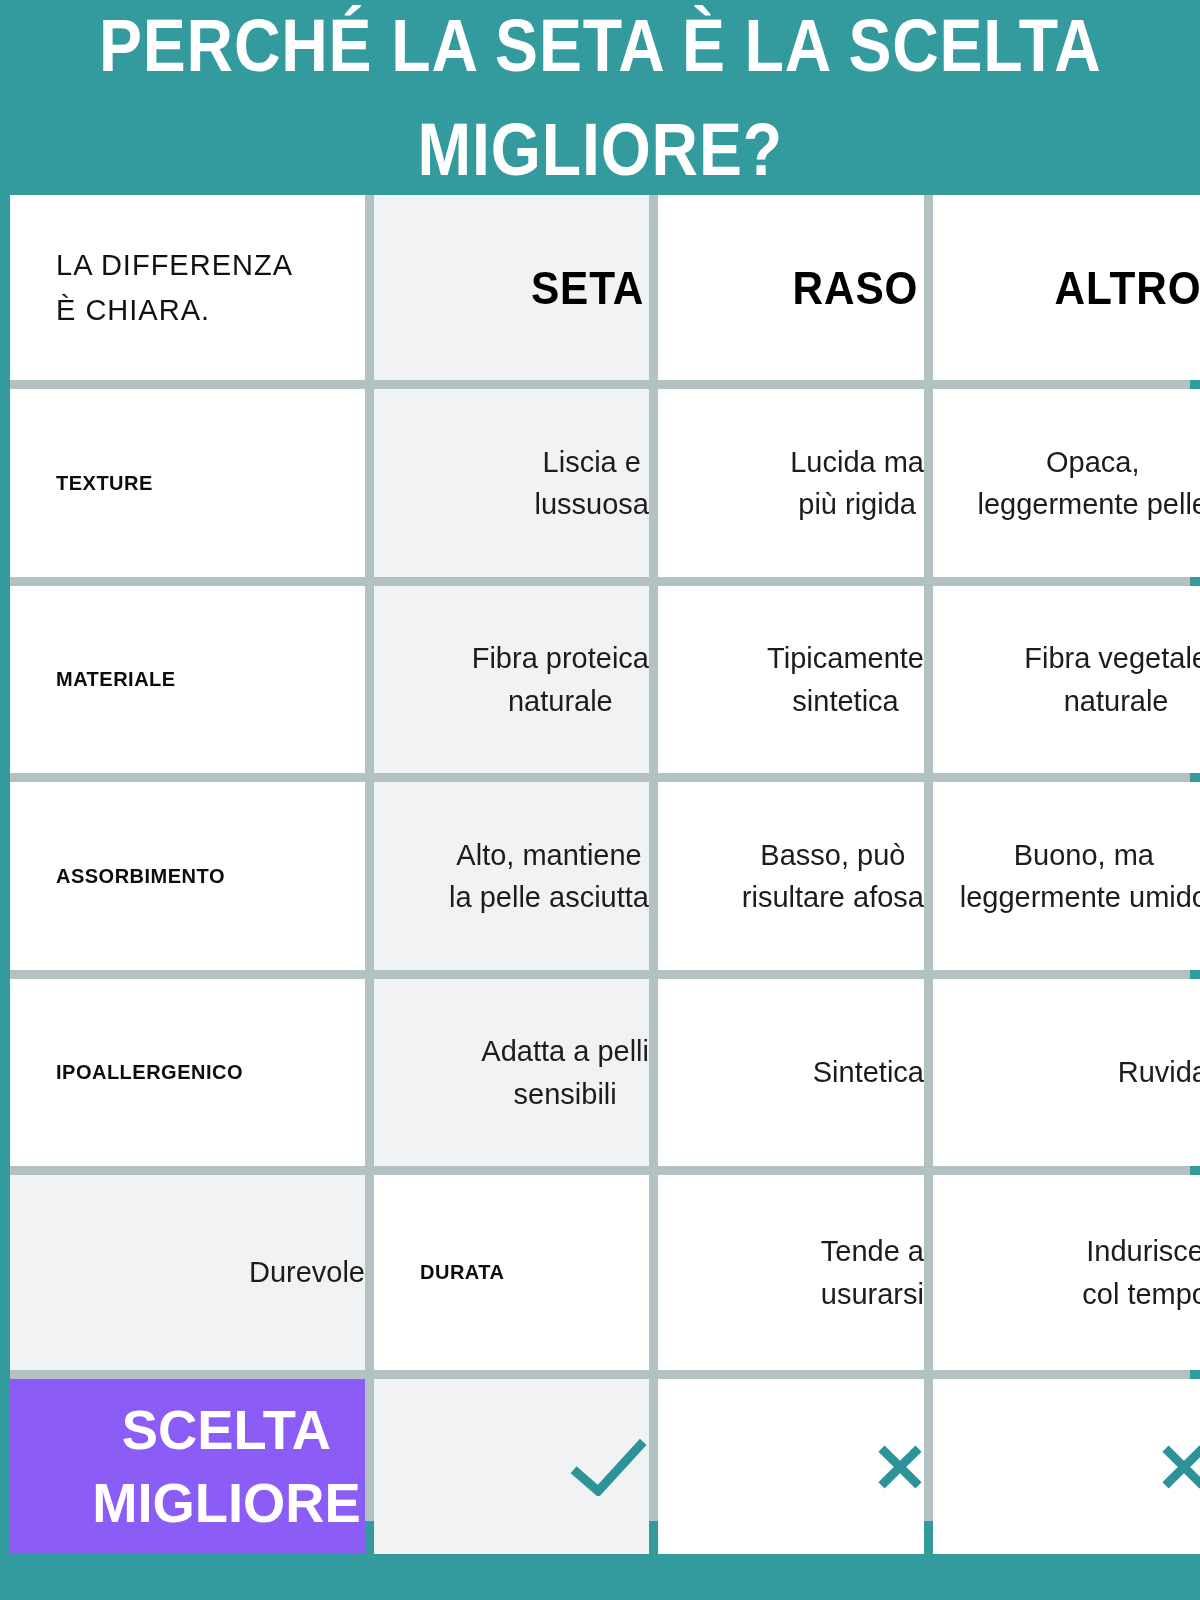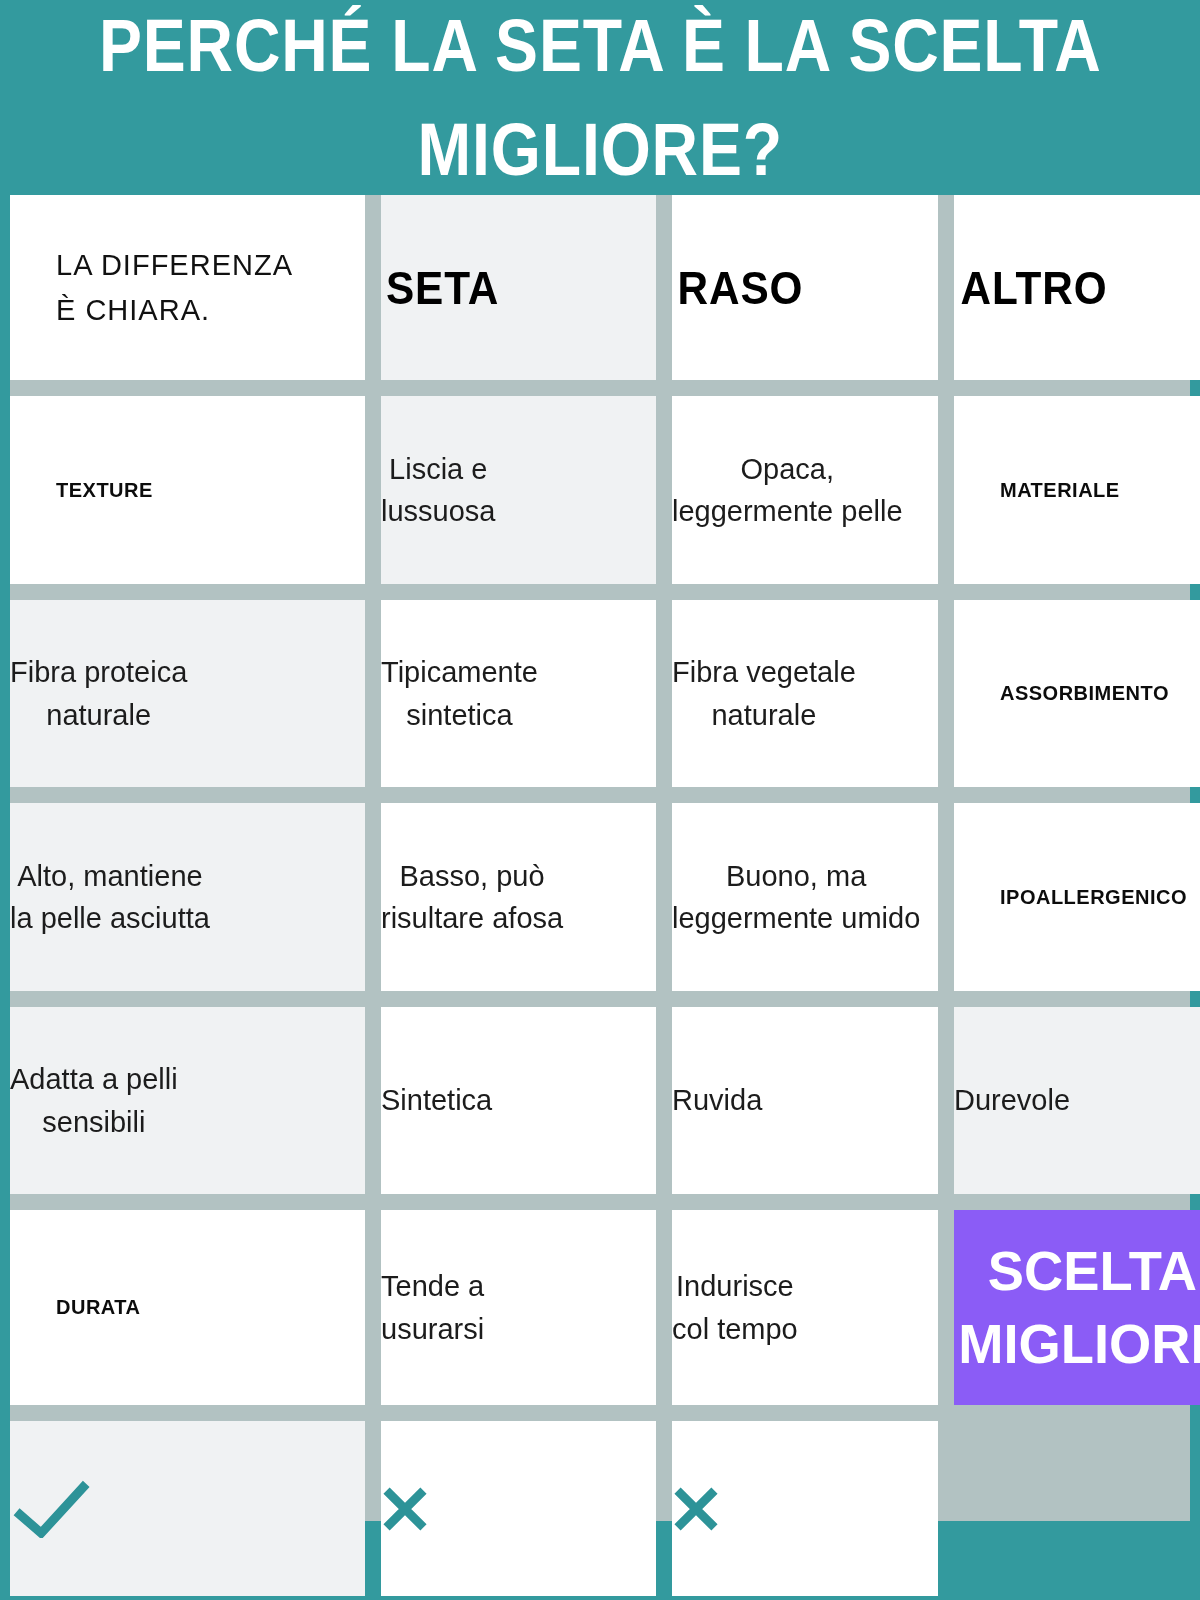--- a/index.html
+++ b/index.html
@@ -38,28 +38,28 @@
     margin: 0;
   }
   
   .table-wrap {
     margin: 0 10px 12px 10px;
     width: 1180px;
     height: 1326px;
     display: grid;
     grid-template-columns: 355px 275px 266px 275px;
     grid-template-rows: 185px 188px 187px 188px 187px 195px 175px;
-    gap: 16px;
+    gap: 9px;
     background: #b2c2c2; 
   }
   .cell {
     background: #ffffff;
     display: flex;
     align-items: center;
-    justify-content: flex-start;
+    justify-content: flex-end;
     text-align: center;
   }
   .cell.seta-col { background: #f0f2f3; }
   .cell.left {
     justify-content: flex-start;
     text-align: left;
     padding-left: 46px;
   }
   .corner-note {
     font-size: 29px;
@@ -129,20 +129,24 @@
     </div>
 
     <div class="cell left">
       <span class="row-label">TEXTURE</span>
     </div>
     <div class="cell seta-col">
       <span class="body-text">Liscia e
 lussuosa</span>
     </div>
     <div class="cell">
+      <span class="body-text">Lucida ma
+più rigida</span>
+    </div>
+    <div class="cell">
       <span class="body-text">Opaca,
 leggermente pelle</span>
     </div>
 
     <div class="cell left">
       <span class="row-label">MATERIALE</span>
     </div>
     <div class="cell seta-col">
       <span class="body-text">Fibra proteica
 naturale</span>

